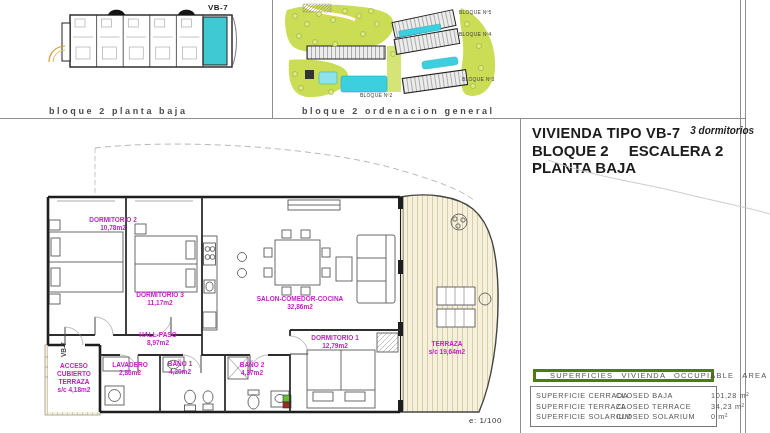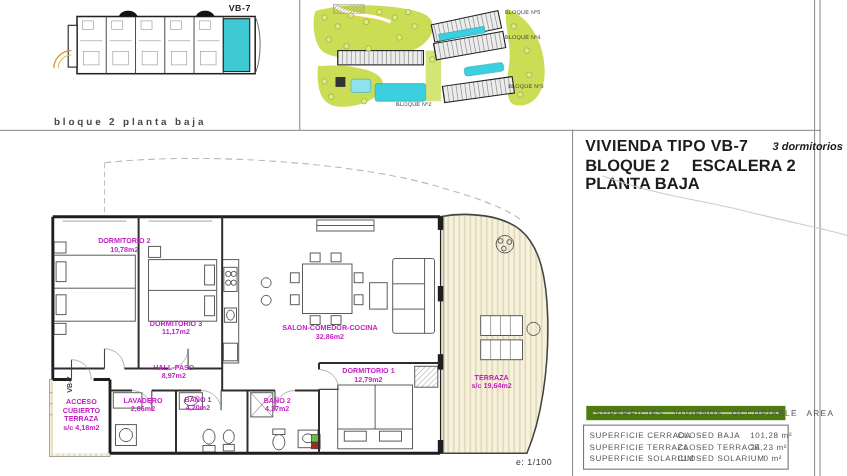--- a/index.html
+++ b/index.html
@@ -3,39 +3,39 @@
 <meta charset="utf-8">
 <style>
   html,body{margin:0;padding:0;background:#e8e8e8;}
   .sheet{position:relative;width:770px;height:433px;background:#ffffff;overflow:hidden;
          font-family:"Liberation Sans",sans-serif;}
   .hline{position:absolute;height:1px;background:#8f8f8f;}
   .vline{position:absolute;width:1px;background:#8f8f8f;}
   .caption{position:absolute;font-size:9px;font-weight:700;letter-spacing:2.6px;color:#4a4a4a;white-space:nowrap;margin-left:16px;}
   .unit-tag{position:absolute;font-size:8px;font-weight:700;color:#1d1d1d;letter-spacing:.5px;text-align:center;}
   .blk-label{position:absolute;font-size:5px;color:#444;letter-spacing:.2px;white-space:nowrap;}
-  .title1{position:absolute;left:532px;top:125px;display:flex;align-items:center;gap:22px;color:#1c1c1c;}
+  .title1{position:absolute;left:532px;top:125px;display:flex;align-items:flex-start;gap:10px;color:#1c1c1c;}
   .title1 .t-main{font-size:14.5px;font-weight:700;letter-spacing:.3px;}
   .title1 .t-bed{font-size:10px;font-weight:700;font-style:italic;}
   .title2{position:absolute;left:532px;top:142px;font-size:15px;font-weight:700;color:#1c1c1c;}
   .title2 span{margin-right:16px;}
   .rlabel{position:absolute;color:var(--room-label,#c21fc2);font-size:6.5px;font-weight:700;
           line-height:1.25;text-align:center;}
   .rlabel span{display:block;}
   .vb7-plan{position:absolute;left:60px;top:337px;width:12px;height:26px;font-size:6.5px;font-weight:700;
             color:#454545;writing-mode:vertical-rl;transform:rotate(180deg);text-align:center;}
   .scale-label{position:absolute;left:469px;top:416px;font-size:8px;color:#333;letter-spacing:.5px;}
-  .surf-header{position:absolute;left:533px;top:369px;width:181px;height:13px;border:6px solid #4d7c0f;
-               display:flex;align-items:center;padding-left:2px;box-sizing:border-box;}
+  .surf-header{position:absolute;left:533px;top:369px;width:181px;height:13px;border:3px solid #4d7c0f;
+               display:flex;align-items:center;padding-left:14px;box-sizing:border-box;}
   .surf-header span{font-size:7.5px;color:#555;letter-spacing:1.2px;word-spacing:5px;white-space:nowrap;}
   .surf-body{position:absolute;left:530px;top:386px;width:187px;height:41px;border:1px solid #777;
              box-sizing:border-box;padding:4px 5px 0 5px;}
   .surf-row{display:grid;grid-template-columns:80px 66px 1fr;font-size:7.3px;color:#555;
             letter-spacing:.6px;line-height:10.5px;white-space:nowrap;}
-  .surf-row .val{text-align:right;}
+  .surf-row .val{text-align:right;margin-left:29px;}
   svg{position:absolute;}
 </style>
 </head>
 <body>
 
 <div class="sheet">
 
   <div class="hline" style="left:0;top:118px;width:746px;"></div>
   <div class="vline" style="left:272px;top:0;height:118px;"></div>
   <div class="vline" style="left:520px;top:118px;height:315px;"></div>
@@ -145,20 +145,21 @@
         <circle cx="184" cy="22" r="2.5"></circle>
         <circle cx="196" cy="44" r="2.5"></circle>
       <circle cx="198" cy="66" r="2.5"></circle>
         <circle cx="190" cy="84" r="2.5"></circle>
     </g>
   </svg>
   <span class="blk-label" style="left:459px;top:9px;">BLOQUE Nº5</span>
   <span class="blk-label" style="left:459px;top:31px;">BLOQUE Nº4</span>
   <span class="blk-label" style="left:462px;top:76px;">BLOQUE Nº3</span>
   <span class="blk-label" style="left:360px;top:92px;">BLOQUE Nº2</span>
+  <div class="caption" style="left:286px;top:106px;">bloque 2 ordenacion general</div>
 
   <div class="title1">
     <span class="t-main">VIVIENDA TIPO VB-7</span>
     <span class="t-bed">3 dormitorios</span>
   </div>
   <div class="title2">
     <span>BLOQUE 2</span>
     <span>ESCALERA 2</span>
     <span>PLANTA BAJA</span>
   </div>

